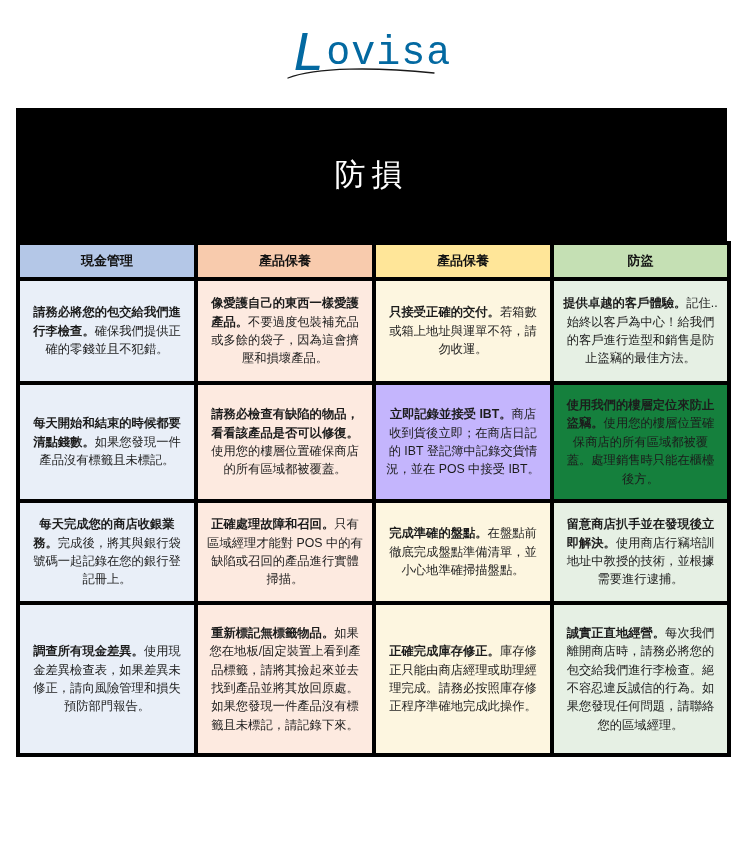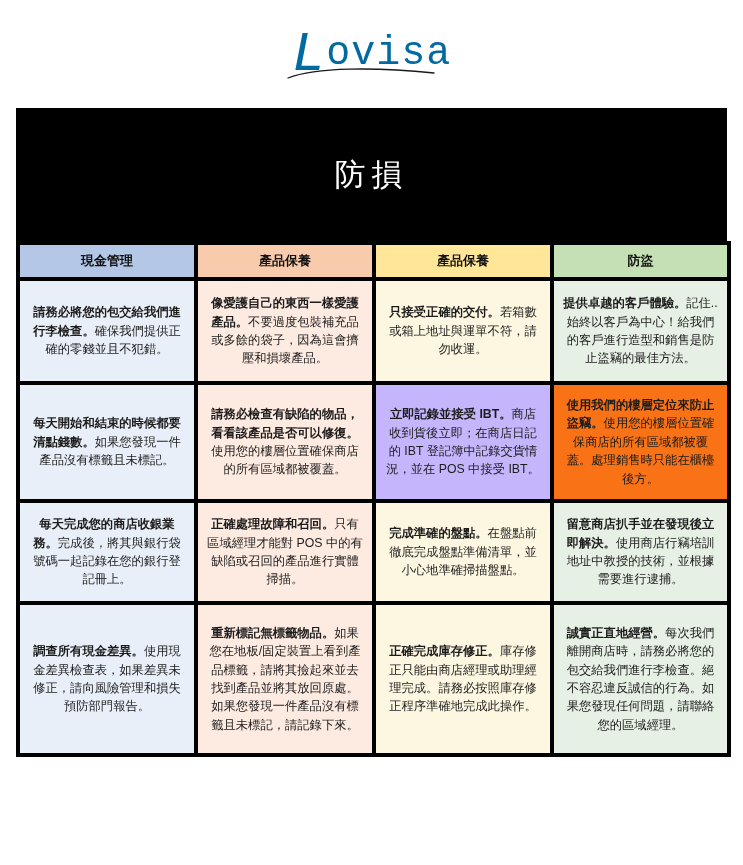--- a/index.html
+++ b/index.html
@@ -162,21 +162,21 @@
       <tr class="r2">
         <td class="cell" style="background:#e9eff8">
           <p><span class="lead">每天開始和結束的時候都要清點錢數。</span><span>如果您發現一件產品沒有標籤且未標記。</span></p>
         </td>
         <td class="cell" style="background:#fdeae0">
           <p><span class="lead">請務必檢查有缺陷的物品，看看該產品是否可以修復。</span><span>使用您的樓層位置確保商店的所有區域都被覆蓋。</span></p>
         </td>
         <td class="cell" style="background:#c4b5fd">
           <p><span class="lead">立即記錄並接受 IBT。</span><span>商店收到貨後立即；在商店日記的 IBT 登記簿中記錄交貨情況，並在 POS 中接受 IBT。</span></p>
         </td>
-        <td class="cell" style="background:#f97316">
+        <td class="cell" style="background:#15803d">
           <p><span class="lead">使用我們的樓層定位來防止盜竊。</span><span>使用您的樓層位置確保商店的所有區域都被覆蓋。處理銷售時只能在櫃檯後方。</span></p>
         </td>
       </tr>
       <tr class="r3">
         <td class="cell" style="background:#e9eff8">
           <p><span class="lead">每天完成您的商店收銀業務。</span><span>完成後，將其與銀行袋號碼一起記錄在您的銀行登記冊上。</span></p>
         </td>
         <td class="cell" style="background:#fdeae0">
           <p><span class="lead">正確處理故障和召回。</span><span>只有區域經理才能對 POS 中的有缺陷或召回的產品進行實體掃描。</span></p>
         </td>

